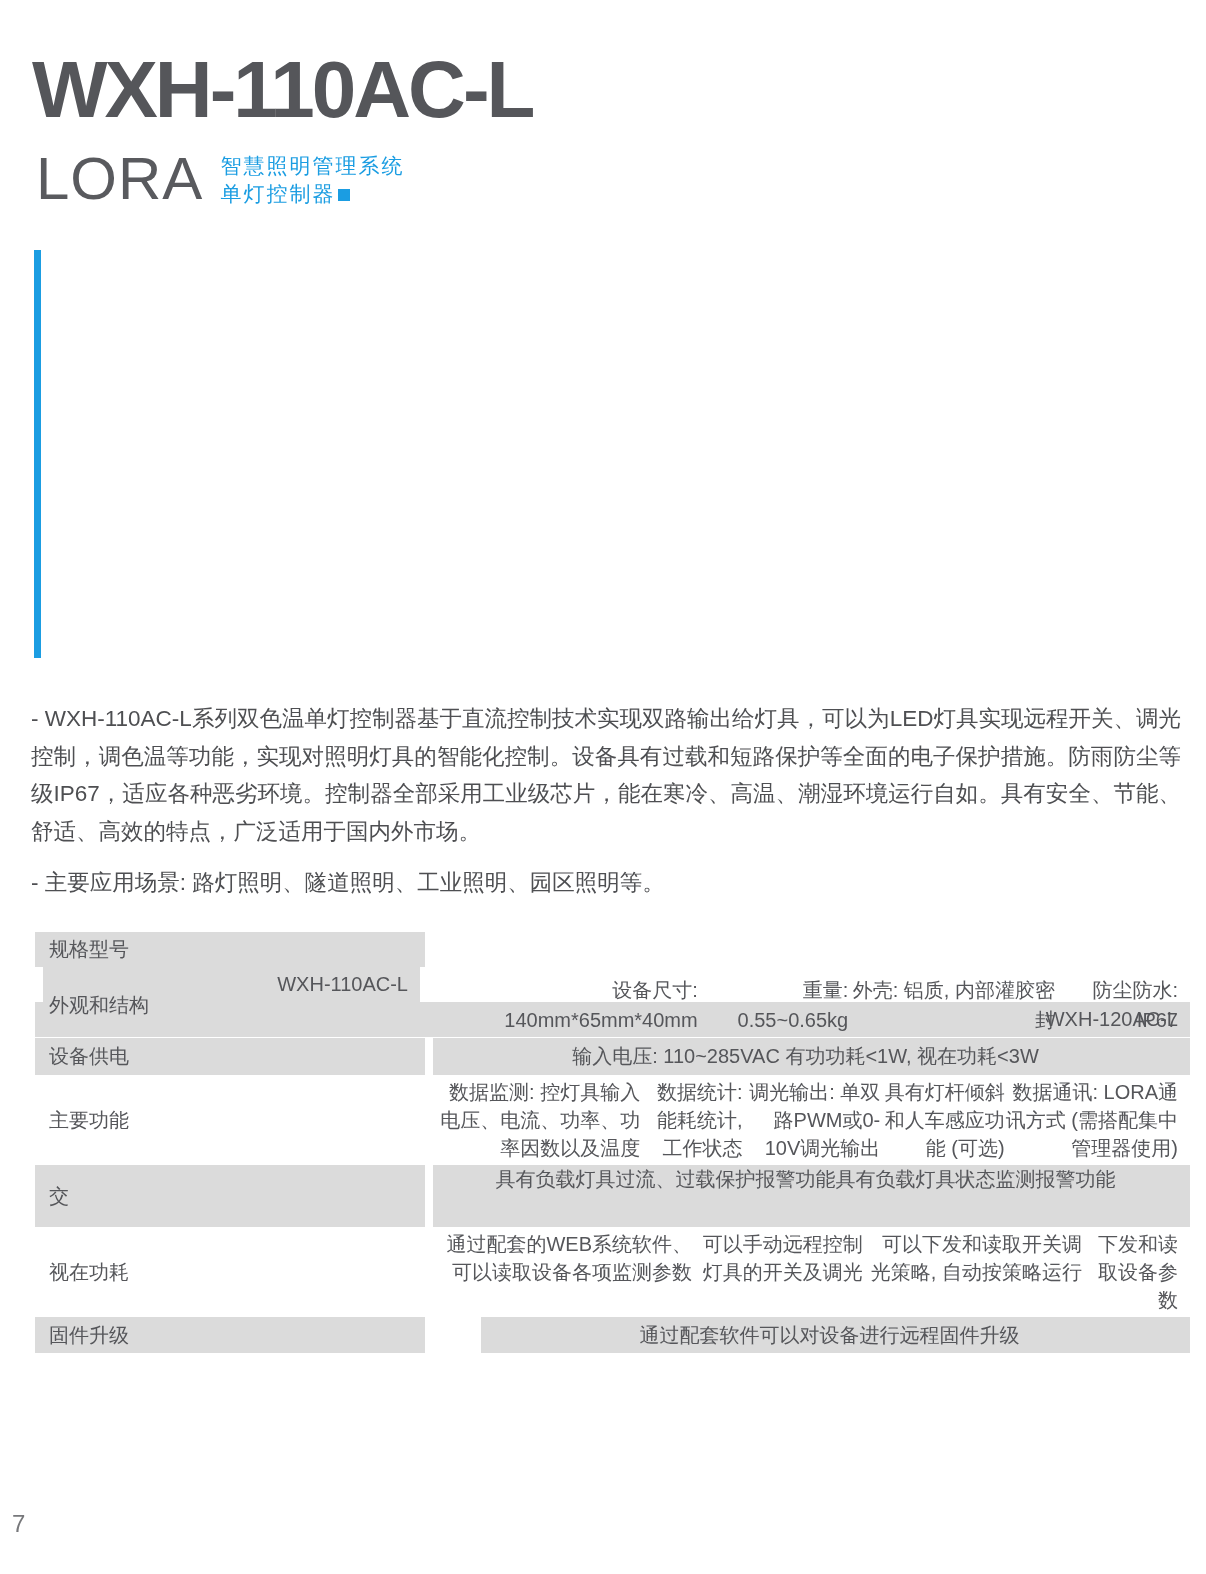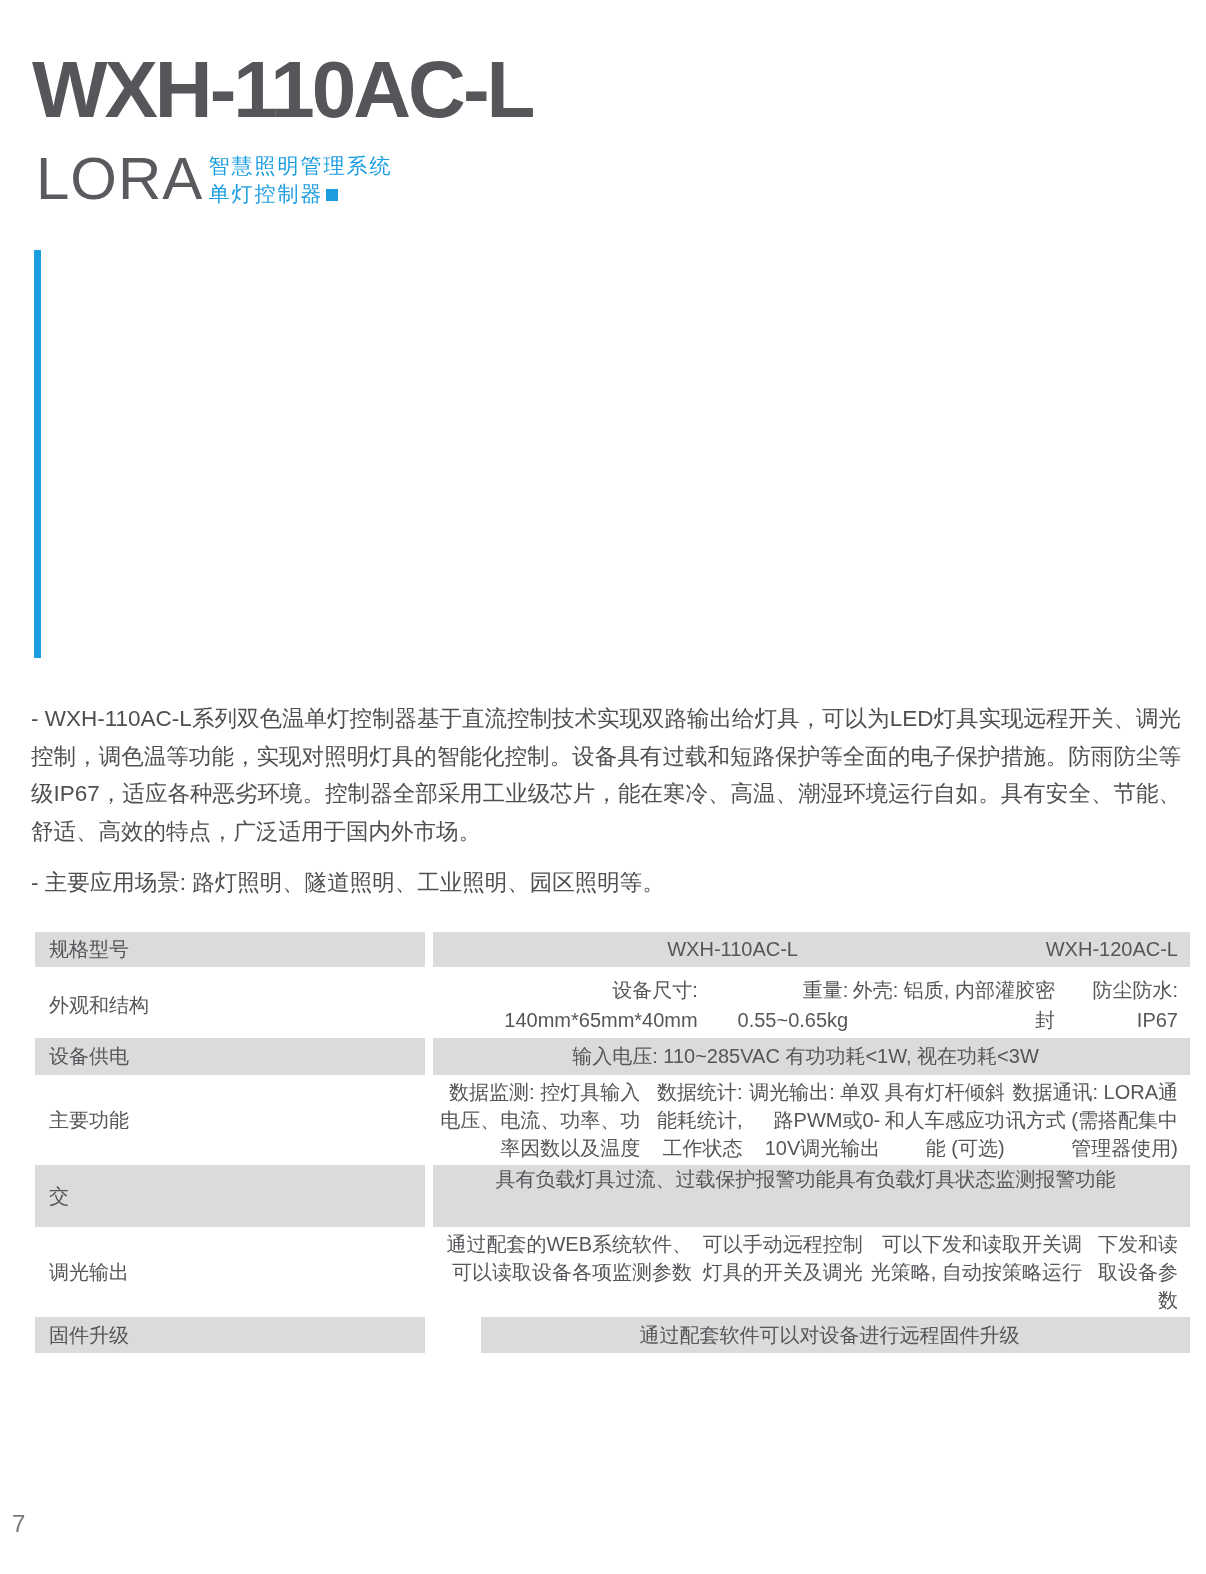--- a/index.html
+++ b/index.html
@@ -21,21 +21,21 @@
   }
   .brand-row {
     position:absolute; left:36px; top:146px;
     display:flex; align-items:flex-start;
   }
   .lora {
     font-size:60px; font-weight:300; color:#595a5e;
     letter-spacing:1px; line-height:66px; white-space:nowrap;
   }
   .subtitle {
-    margin-left:5px; padding-top:6px;
+    margin-left:17px; padding-top:6px;
     color:#1b9de2; font-size:21px; line-height:28px;
     letter-spacing:2px; white-space:nowrap;
   }
   .blue-square {
     display:inline-block; width:12px; height:12px;
     background:#1b9de2; margin-left:3px;
   }
   .accent-bar {
     position:absolute; left:34px; top:250px;
     width:7px; height:408px; background:#1b9de2;
@@ -48,21 +48,21 @@
   }
   .description .p1 { text-align:justify; }
   .description .p2 { margin-top:14px; text-align:left; }
 
   
   .spec-table {
     position:absolute; left:35px; top:932px; width:1155px;
     font-size:20px; color:#55565a;
   }
   .cell-gray { background:#dbdbdb; }
-  .thead { display:flex; height:35px; margin-bottom:8px; }
+  .thead { display:flex; height:35px; margin-bottom:8px;flex-direction:column; }
   .thead .h-label {
     width:390px; flex:none; line-height:35px; padding-left:14px;
   }
   .thead .h-m1 {
     width:377px; flex:none; margin-left:8px; line-height:35px;
     text-align:right; padding-right:12px;
   }
   .thead .h-m2 {
     flex:1; line-height:35px;
     text-align:right; padding-right:12px;
@@ -154,21 +154,21 @@
 
     <div class="row row-protect">
       <div class="label cell-gray">交</div>
       <div class="content cell-gray">
         <div class="line">具有负载灯具过流、过载保护报警功能</div>
         <div class="line">具有负载灯具状态监测报警功能</div>
       </div>
     </div>
 
     <div class="row row-remote">
-      <div class="label">调光输出</div>
+      <div class="label">视在功耗</div>
       <div class="content">
         <div class="line">通过配套的WEB系统软件、可以读取设备各项监测参数</div>
         <div class="line">可以手动远程控制灯具的开关及调光</div>
         <div class="line">可以下发和读取开关调光策略, 自动按策略运行</div>
         <div class="line">下发和读取设备参数</div>
       </div>
     </div>
 
     <div class="row row-firmware">
       <div class="label cell-gray">固件升级</div>

